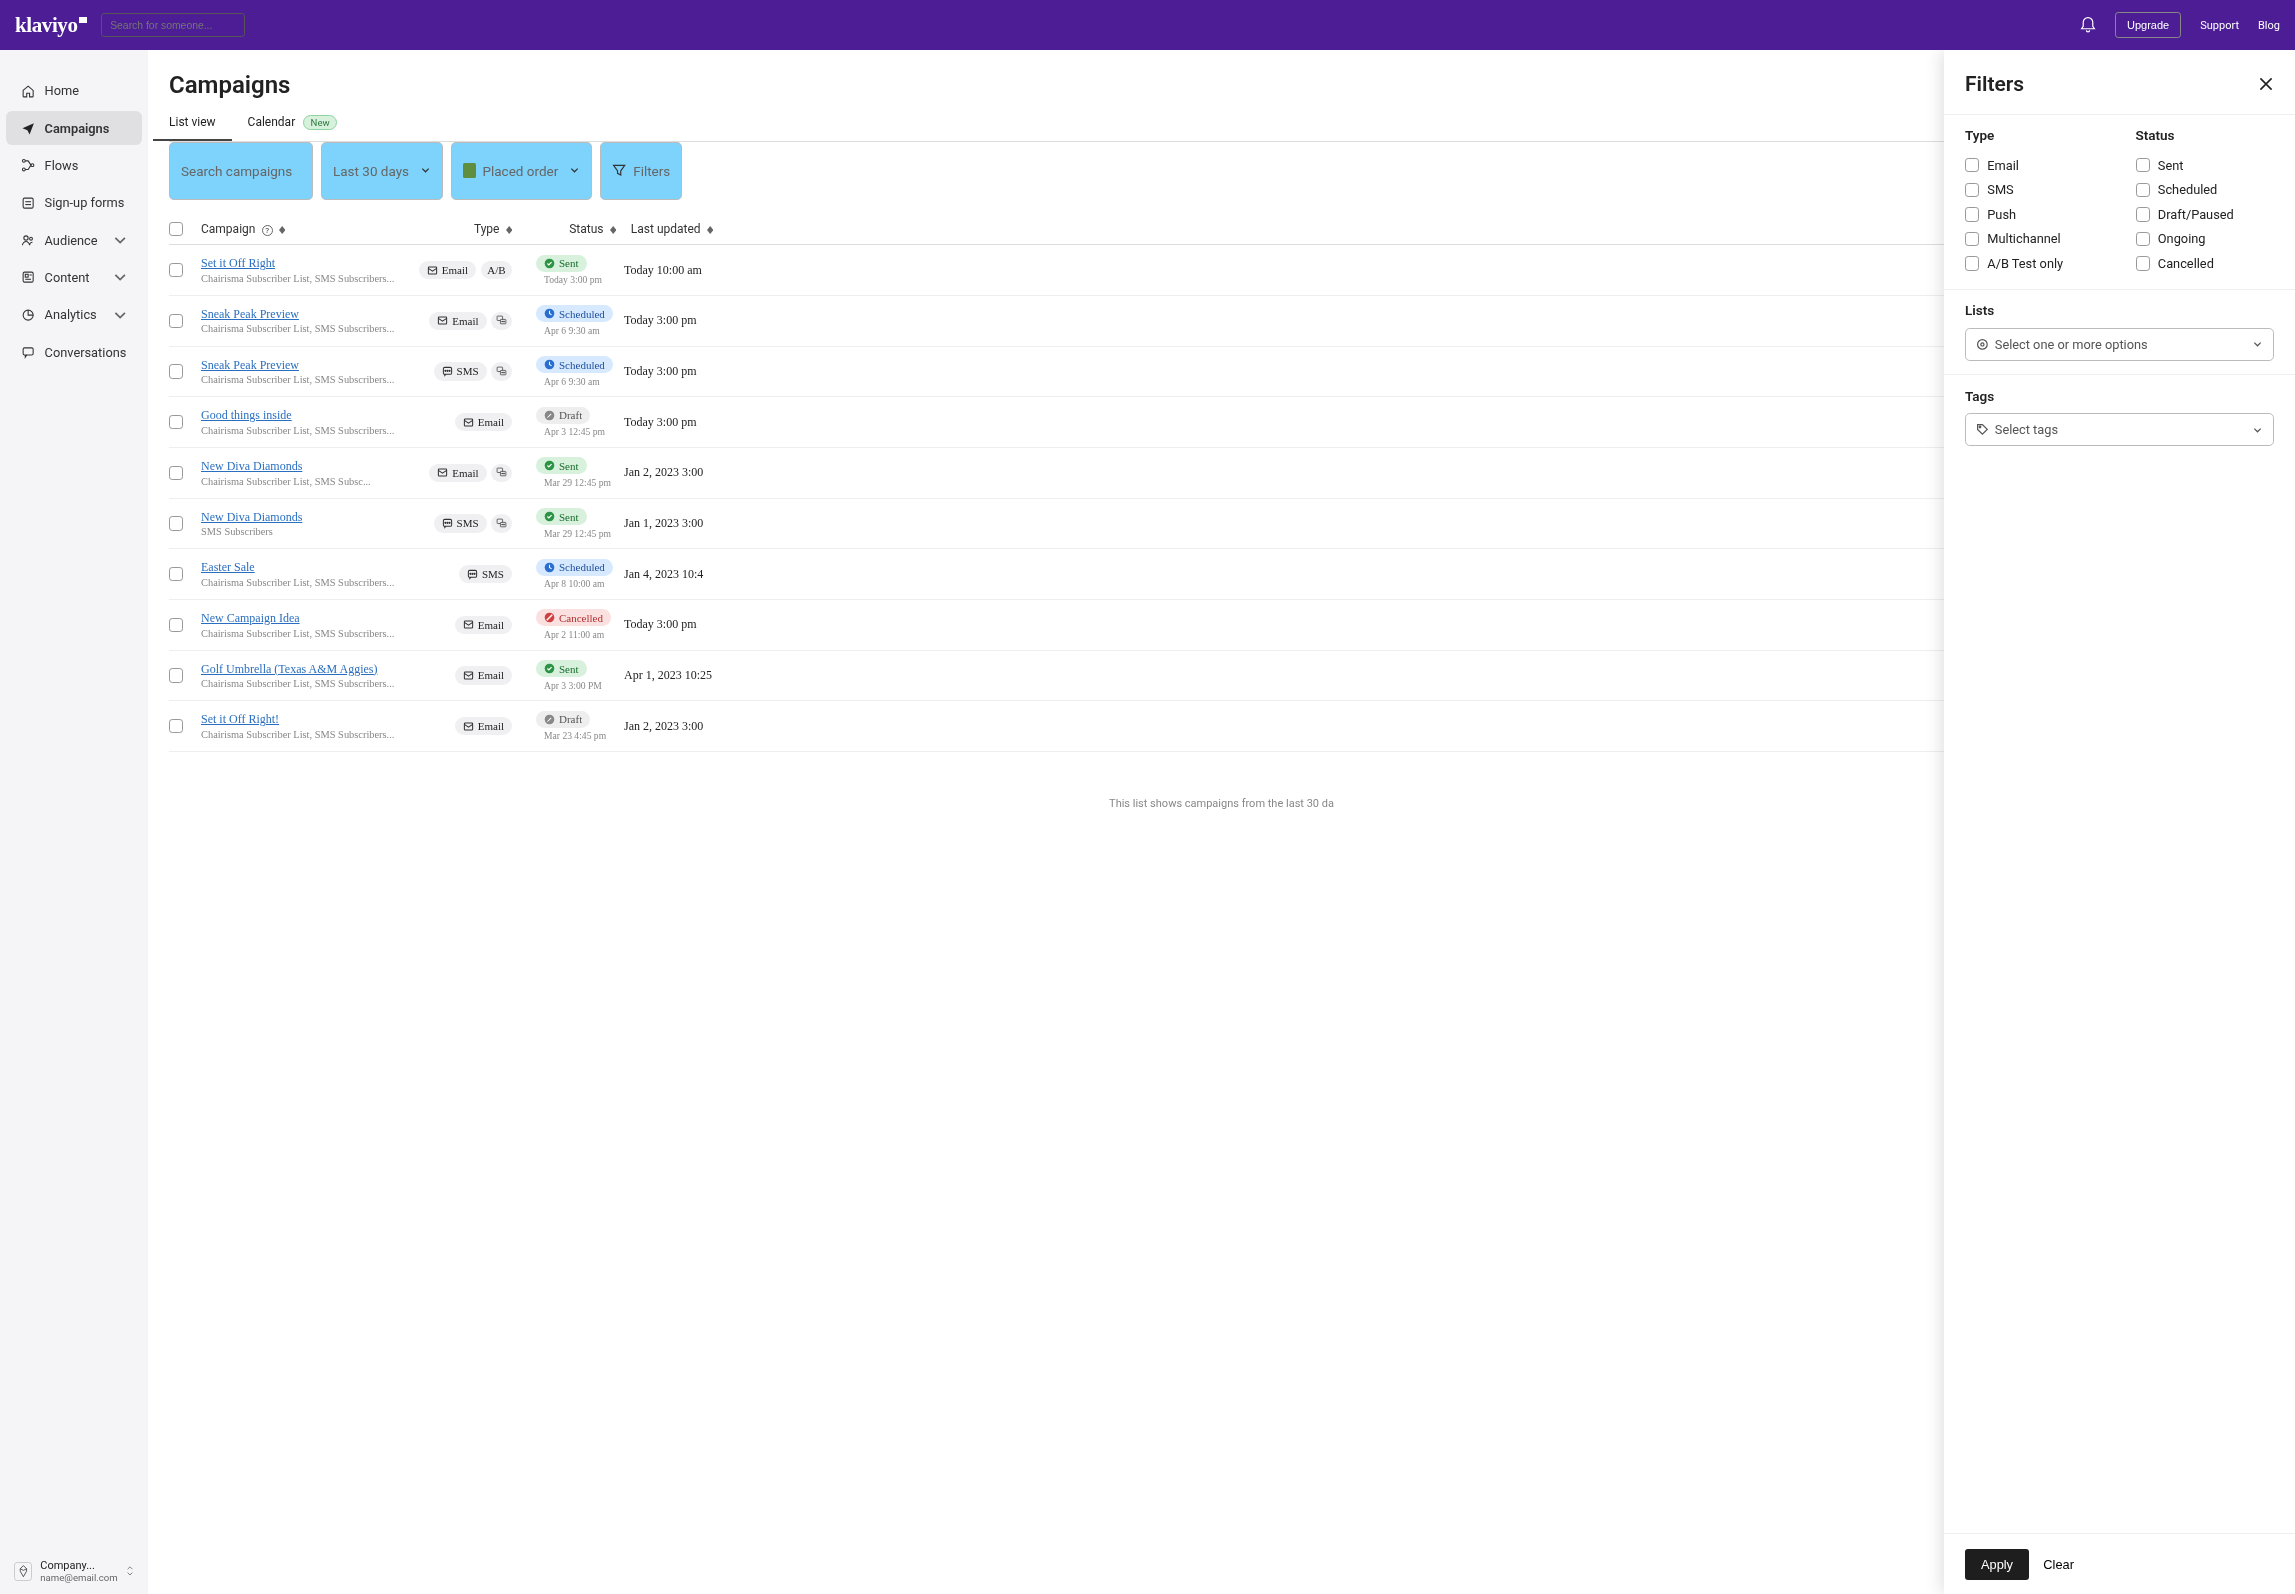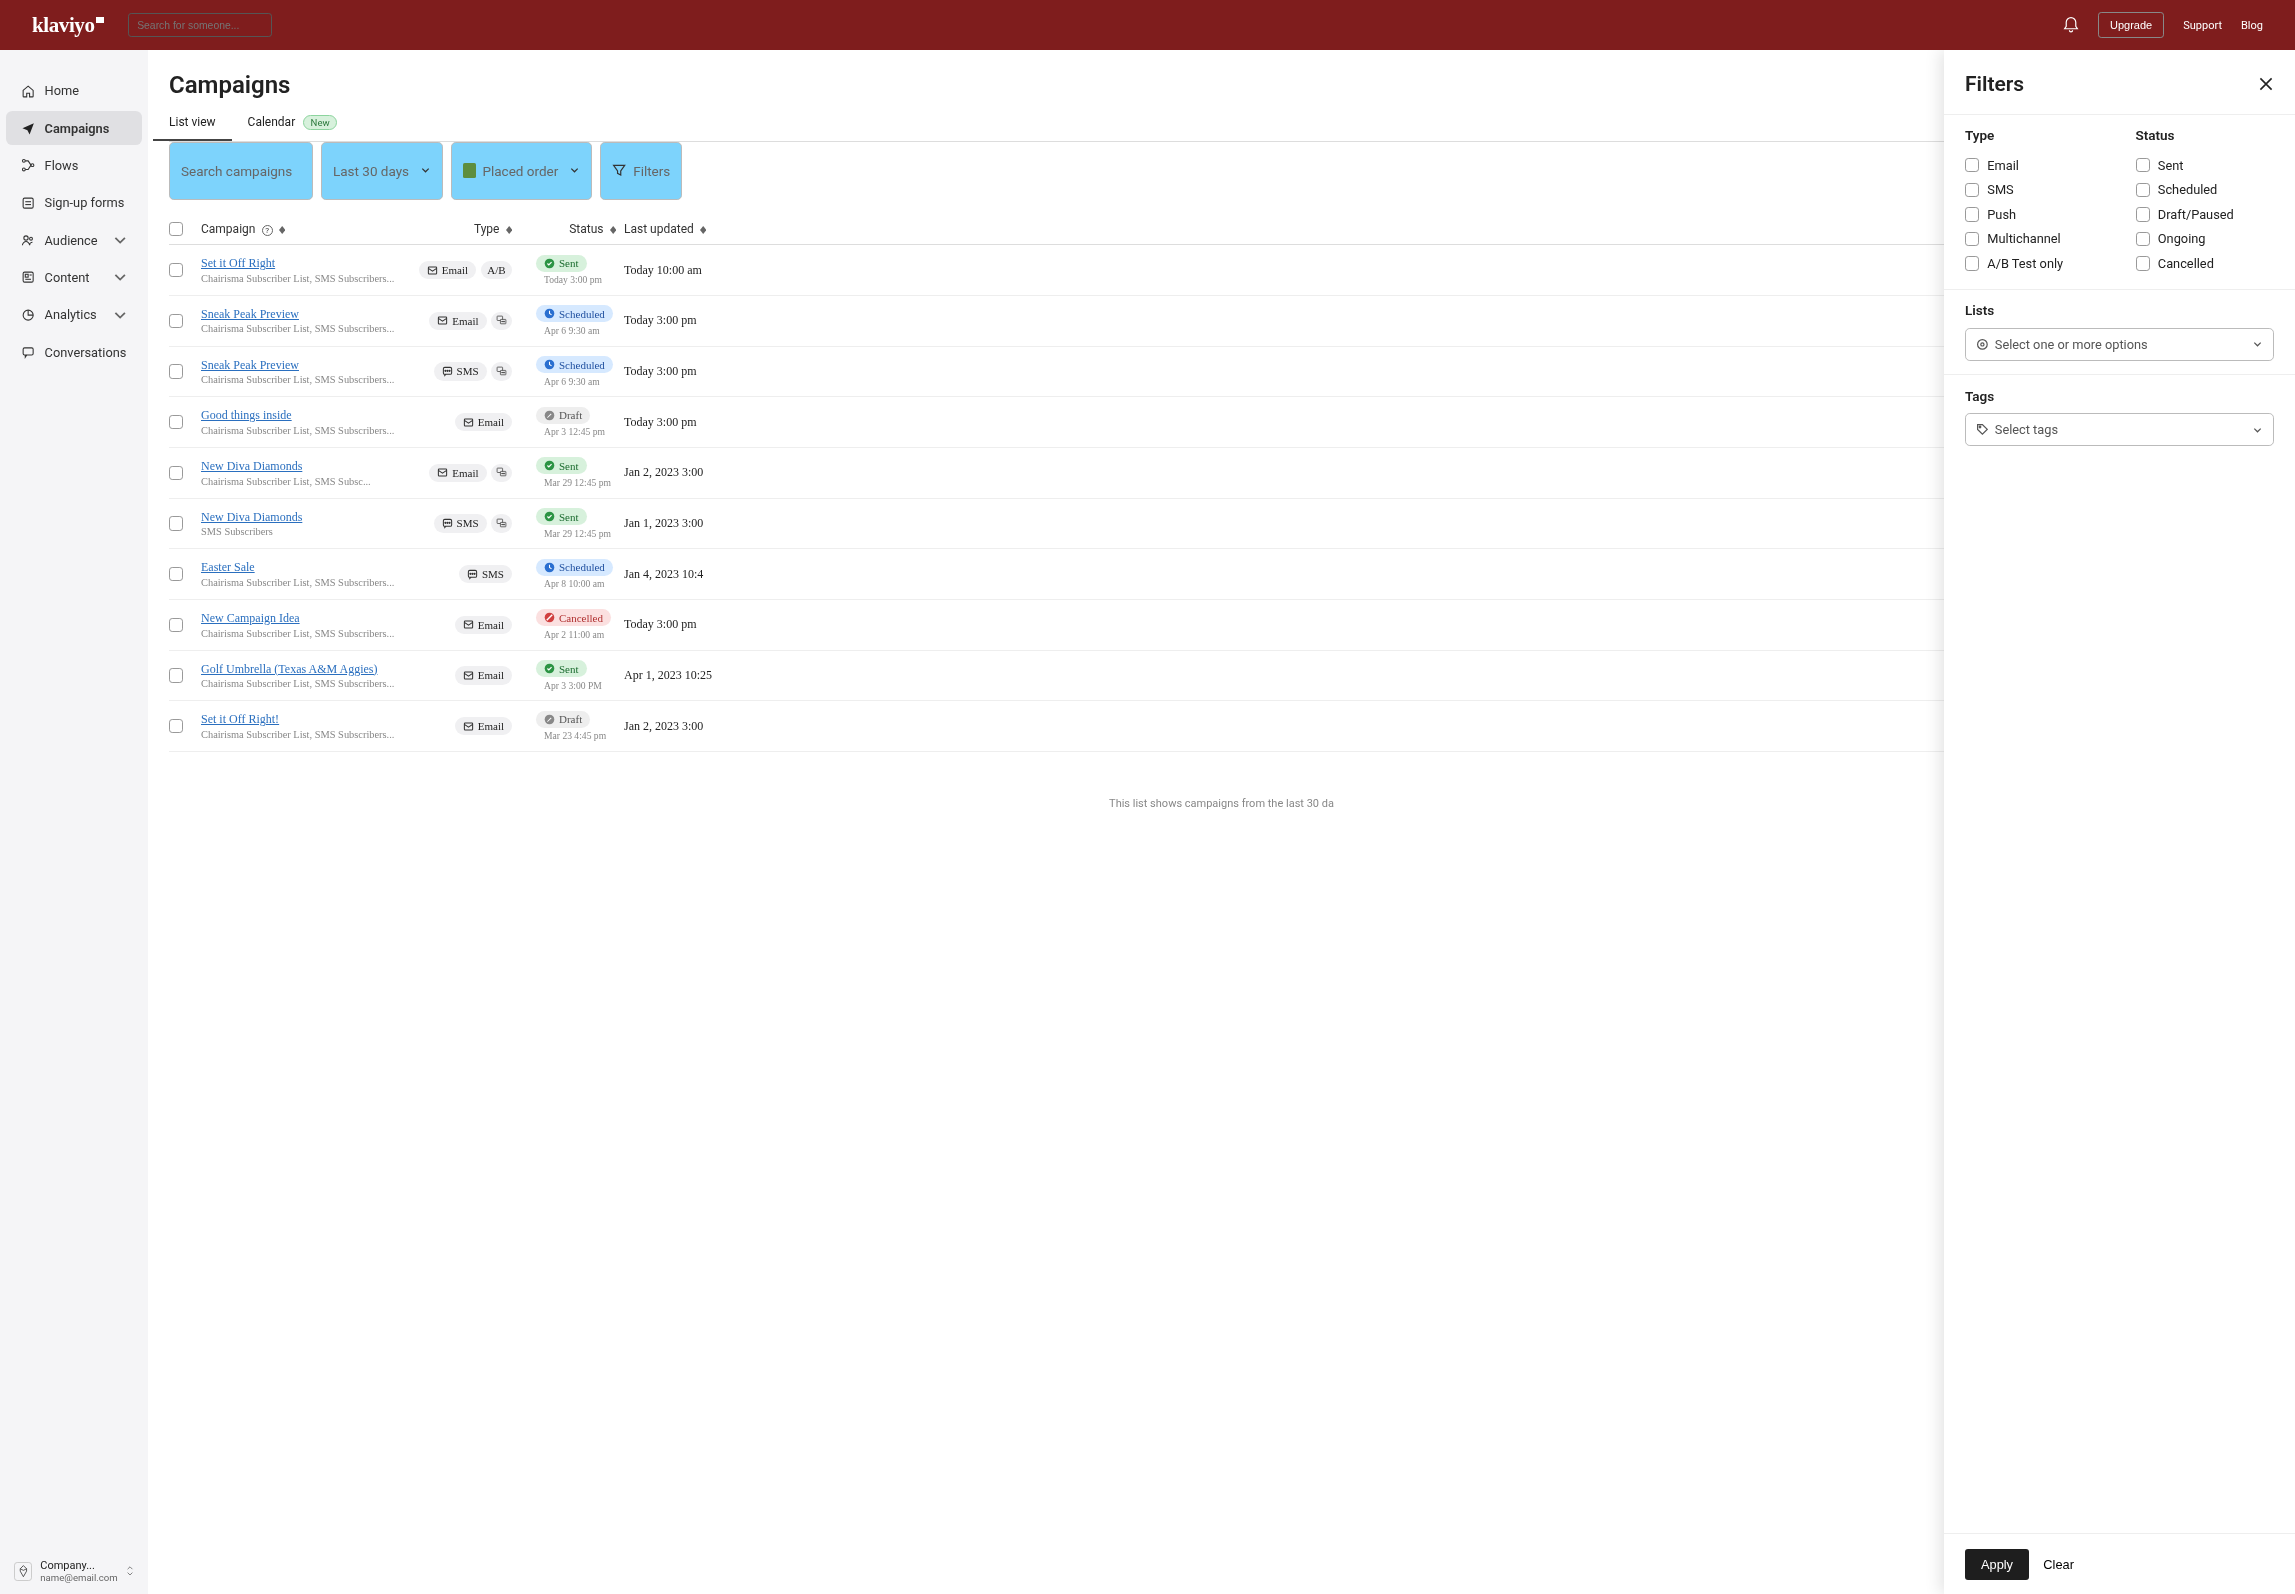--- a/index.html
+++ b/index.html
@@ -1,17 +1,17 @@
 <!DOCTYPE html>
 <html style="font-size:12.8px"><head>
 <meta charset="utf-8">
 <style>
 * { box-sizing: border-box; margin: 0; padding: 0; }
 body { font-family: -apple-system, BlinkMacSystemFont, "Segoe UI", Roboto, sans-serif; background: #fff; color: #222; overflow: hidden; }
-.topbar { height: 50px; background: #7f1d1d; display: flex; align-items: center; padding: 0 32px; gap: 24px; }
+.topbar { height: 50px; background: #4c1d95; display: flex; align-items: center; padding: 0 15px; gap: 14px; }
 .logo { color: #fff; font-family: Georgia, serif; font-size: 21px; font-weight: 600; letter-spacing: -0.4px; position: relative; display: flex; align-items: center; }
 .logo-flag { width: 8px; height: 5.6px; background: #fff; border-left: 1.6px solid #fff; margin-left: 1.6px; margin-top: -9.6px; }
 .search-box { width: 144px; height: 24px; border: 0.8px solid #555; border-radius: 3.2px; background: transparent; display: flex; align-items: center; padding: 0 8px; }
 .search-box input { flex: 1; background: transparent; border: none; color: #999; font-size: 10.4px; outline: none; }
 .search-box svg { width: 11px; height: 11px; }
 .topbar-spacer { flex: 1; }
 .topbar-right { display: flex; align-items: center; gap: 19px; color: #fff; font-size: 11px; }
 .bell-icon { cursor: pointer; }
 .upgrade-btn { border: 0.8px solid #888; background: transparent; color: #fff; padding: 5.6px 11px; border-radius: 3.2px; font-size: 11px; cursor: pointer; }
 .topbar-link { color: #fff; cursor: pointer; font-size: 11px; }
@@ -41,21 +41,21 @@
 .fb-input { border: 0.8px solid #bbb; border-radius: 4.8px; padding: 20px 11px; font-size: 13.5px; color: #666; background: #7dd3fc; display: flex; align-items: center; gap: 6.4px; cursor: pointer; }
 .fb-input.search { width: 144px; }
 .fb-input svg.chev { margin-left: 4.8px; }
 .shopify-icon { width: 12.8px; height: 14.3px; background: #5e8e3e; border-radius: 1.6px; display: inline-block; position: relative; }
 
 .table-head { display: flex; border-bottom: 0.8px solid #ddd; padding: 8px 0; font-size: 12px; color: #333; align-items: center; }
 .col-check { width: 32px; display: flex; align-items: center; }
 .col-campaign { width: 231px; }
 .col-type { width: 96px; text-align: right; padding-right: 16px; }
 .col-status { width: 96px; text-align: right; padding-right: 8px; }
-.col-updated { width: 96px; text-align: left; }
+.col-updated { width: 96px; text-align: center; }
 .sort-icons { display: inline-flex; flex-direction: column; margin-left: 3.2px; vertical-align: middle; }
 .sort-icons svg { width: 6.4px; height: 4px; }
 .qmark { display: inline-flex; width: 11px; height: 11px; border: 0.8px solid #666; border-radius: 50%; align-items: center; justify-content: center; font-size: 8px; margin-left: 3.2px; }
 
 .row { display: flex; border-bottom: 0.8px solid #eee; padding: 9.6px 0; align-items: center; font-family: Liberation Serif, serif; }
 .chk { width: 14.3px; height: 14.3px; border: 1.2px solid #999; border-radius: 3.2px; cursor: pointer; }
 .campaign-name { font-size: 12px; color: #2a6fbf; text-decoration: underline; cursor: pointer; }
 .campaign-sub { font-size: 10.4px; color: #888; margin-top: 1.6px; white-space: nowrap; overflow: hidden; text-overflow: ellipsis; max-width: 223px; }
 .type-pills { display: flex; gap: 4.8px; justify-content: flex-end; }
 .pill { display: inline-flex; align-items: center; gap: 4px; background: #f0f0f2; border-radius: 11px; padding: 3.2px 8px; font-size: 11px; }

